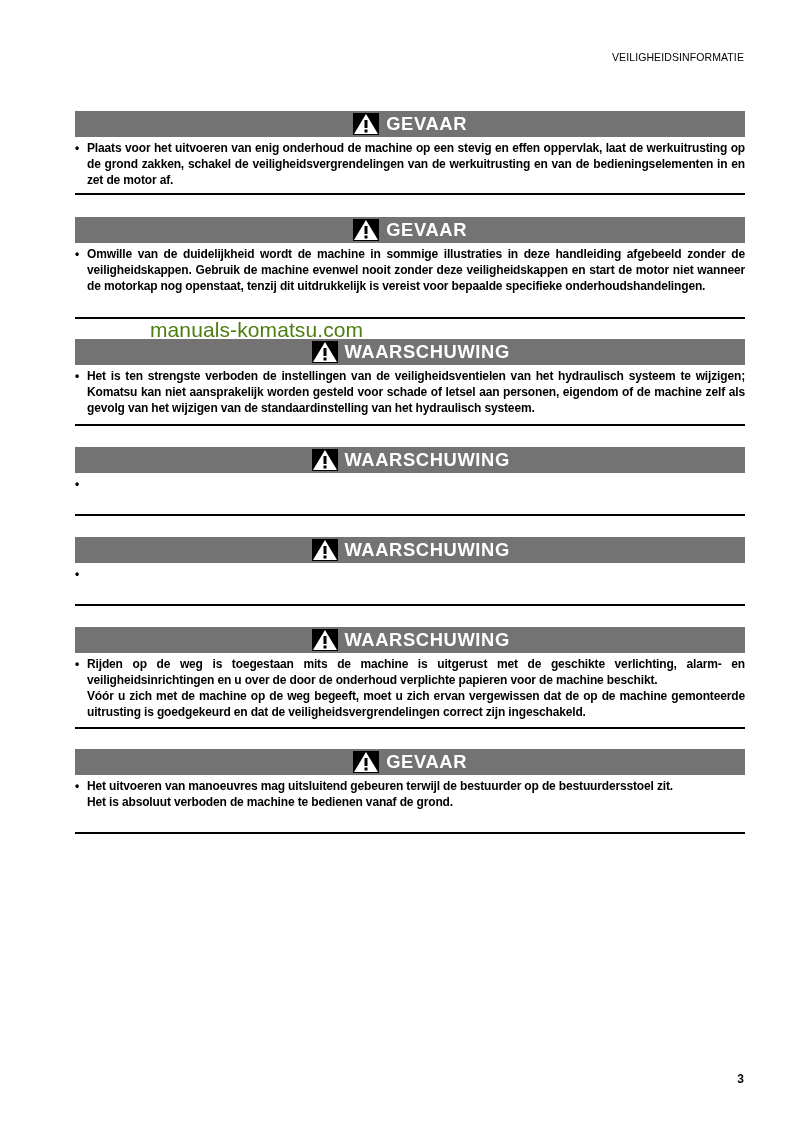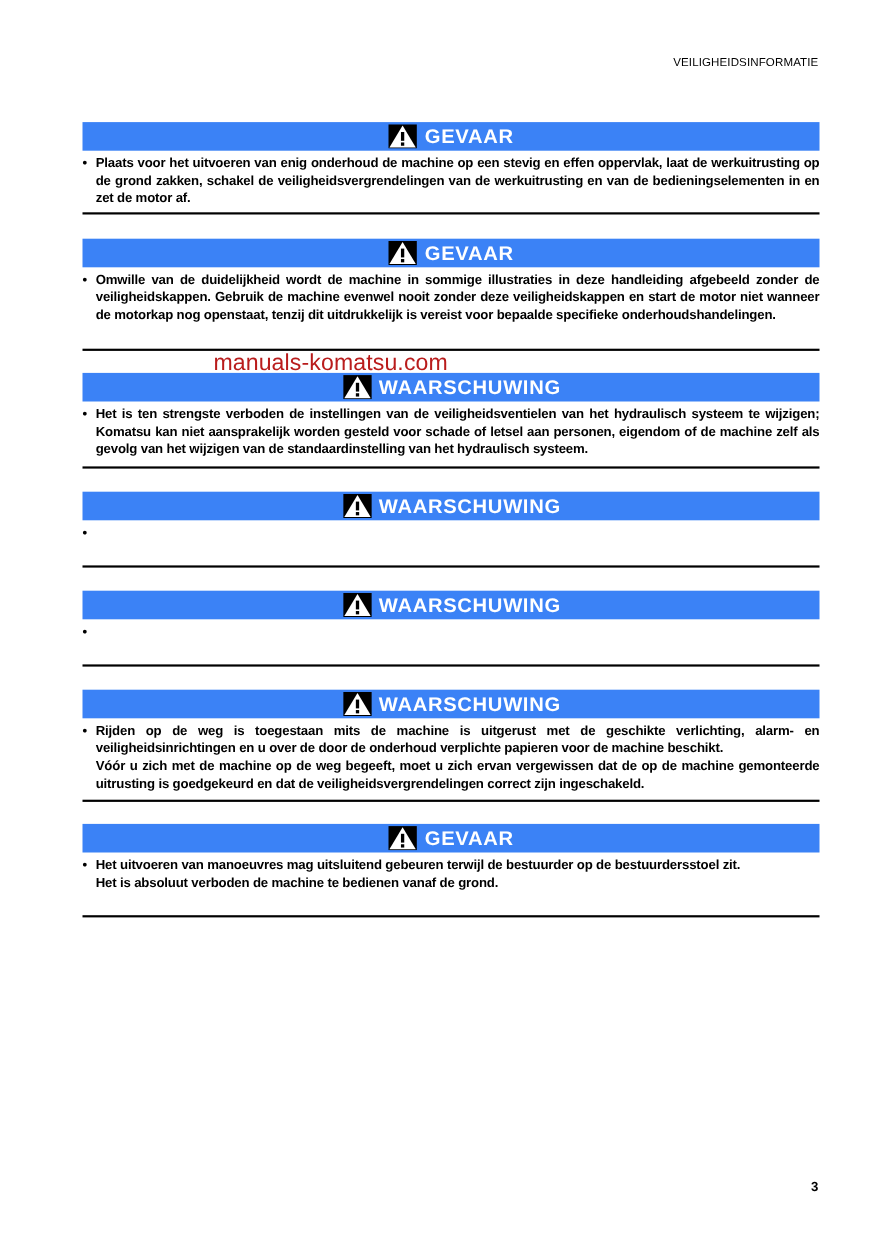--- a/index.html
+++ b/index.html
@@ -1,26 +1,26 @@
 <!DOCTYPE html>
 <html><head>
   <meta charset="utf-8">
   <style>
     html, body { margin: 0; padding: 0; background: #ffffff; }
     body { width: 793px; height: 1123px; position: relative; overflow: hidden; font-family: "Liberation Sans", sans-serif; color: #000; }
     .running-header { position: absolute; top: 51px; right: 49px; font-size: 10.5px; letter-spacing: 0.1px; text-align: center; }
     .block { position: absolute; left: 75px; width: 670px; }
-    .bar { height: 26px; background: #3b82f6; color: #fff; display: flex; align-items: center; justify-content: center; gap: 8px; }
+    .bar { height: 26px; background: #737373; color: #fff; display: flex; align-items: center; justify-content: center; gap: 8px; }
     .bar .label { font-size: 18px; font-weight: bold; letter-spacing: 0.6px; transform: scaleX(1.02); }
     .bar svg { width: 26px; height: 22px; display: block; }
     .body { padding: 3px 0 0 12px; position: relative; font-size: 12px; font-weight: bold; line-height: 16px; text-align: justify; letter-spacing: -0.15px; font-stretch: condensed; }
     .body .bullet { position: absolute; left: 0; top: 3px; font-size: 12px; line-height: 16px; }
     .body p { margin: 0; }
     .rule { position: absolute; left: 75px; width: 670px; height: 2px; background: #000; }
-    .watermark { position: absolute; left: 150px; top: 318px; font-size: 21px; color: #b91c1c; letter-spacing: 0.1px; margin-left: 44px; }
+    .watermark { position: absolute; left: 150px; top: 318px; font-size: 21px; color: #4d7c0f; letter-spacing: 0.1px; }
     .footer-code { position: absolute; left: 75px; top: 1125px; font-size: 10.5px; }
     .page-number { position: absolute; right: 49px; top: 1072px; font-size: 12px; font-weight: bold; }
   </style>
 </head>
 <body>
 
 <div class="running-header">VEILIGHEIDSINFORMATIE</div>
 
 <div class="block" style="top:111px;">
   <div class="bar">

